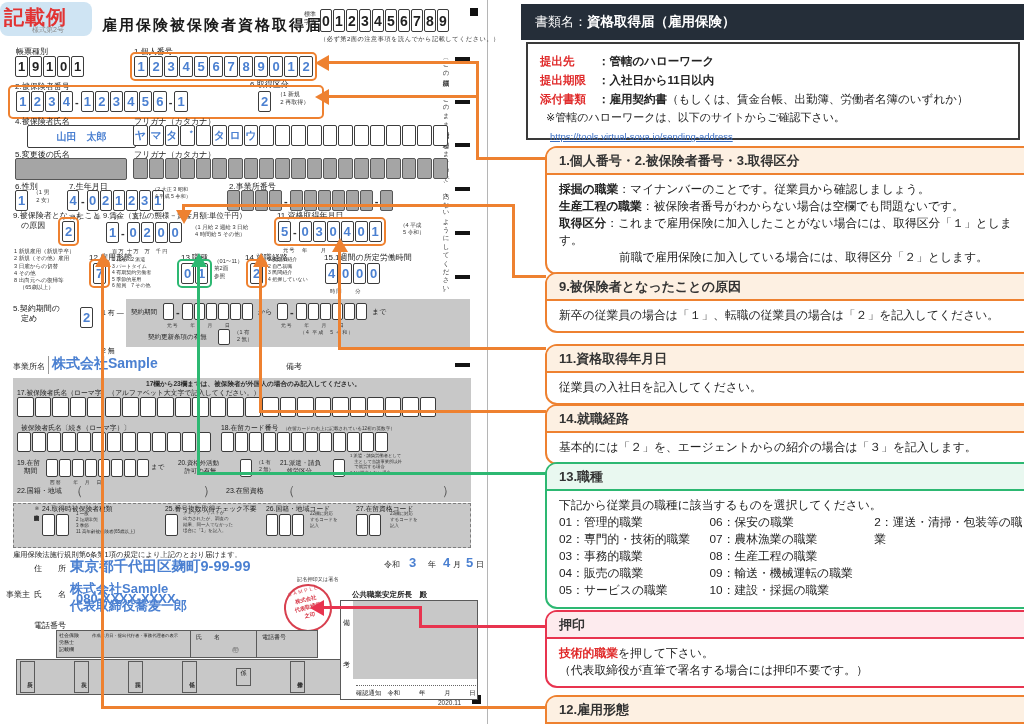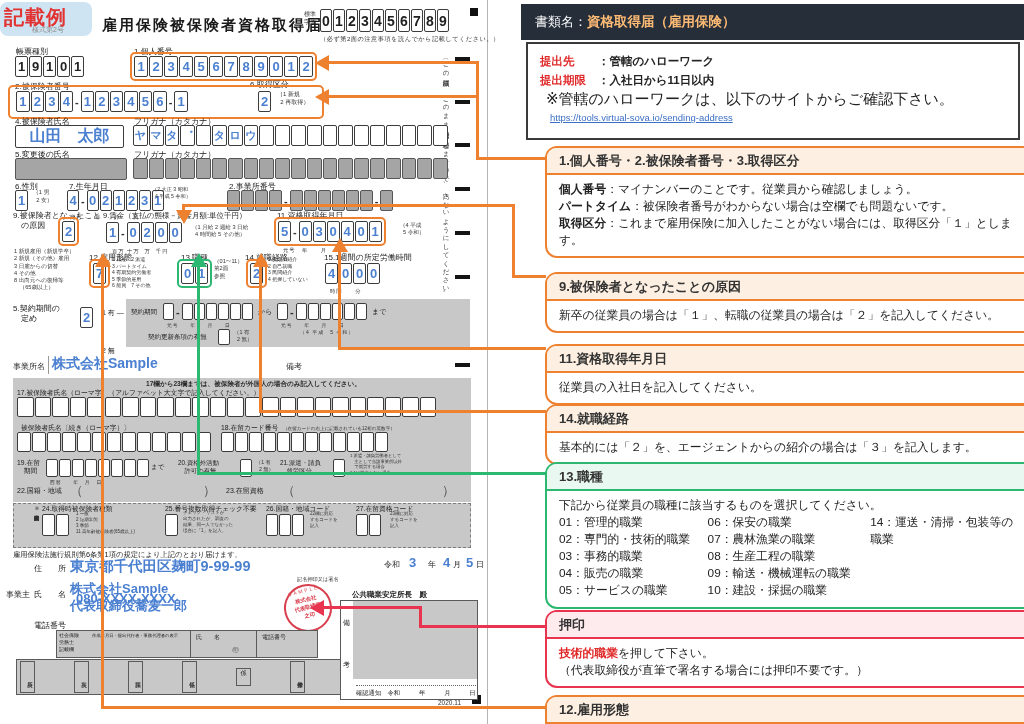--- a/index.html
+++ b/index.html
@@ -114,21 +114,21 @@
       <span class="dash">-</span>
       <span class="c">1</span>
     </div>
   <div class="cells" style="left:258px;top:91px">
       <span class="c">2</span>
     </div>
   <div class="opts" style="left:277px;top:91px">（1 新規
   2 再取得）</div>
 
   <div class="lbl" style="left:15px;top:117px">4.被保険者氏名</div>
-  <div class="namebox blue" style="left:15px;top:125px;width:109px;height:23px;font-size:16px">山田　太郎</div>
+  <div class="namebox blue" style="left:27px;top:125px;width:109px;height:23px;font-size:10px">山田　太郎</div>
   <div class="lbl" style="left:134px;top:117px">フリガナ（カタカナ）</div>
   <div class="cells" style="left:133px;top:125px;--w:14.8px;--fs:11px">
       <span class="c">ヤ</span>
       <span class="c">マ</span>
       <span class="c">タ</span>
       <span class="c">゛</span>
       <span class="c"></span>
       <span class="c">タ</span>
       <span class="c">ロ</span>
       <span class="c">ウ</span>
@@ -543,39 +543,43 @@
   <div class="vline" style="left:101px;top:265px;width:3px;height:444px;background:#ee8130"></div>
   <div class="hline" style="left:101px;top:706px;width:445px;height:3px;background:#ee8130"></div>
 
   <div class="ah" style="left:310px;top:600px;border-top:8px solid transparent;border-bottom:8px solid transparent;border-right:14px solid #e8344f"></div>
   <div class="hline" style="left:324px;top:606px;width:98px;height:3px;background:#e8344f"></div>
   <div class="vline" style="left:419px;top:606px;width:3px;height:22px;background:#e8344f"></div>
   <div class="hline" style="left:419px;top:625px;width:127px;height:3px;background:#e8344f"></div>
 
   <div class="abs" style="left:521px;top:4px;width:503px;height:36px;background:#252e39;display:flex;align-items:center;padding-left:14px;box-sizing:border-box">
     <span style="color:#fff;font-size:13px">書類名：</span>
-      <span style="color:#fdba74;font-size:13.5px;font-weight:bold">資格取得届（雇用保険）</span>
+      <span style="color:#ffffff;font-size:13.5px;font-weight:bold">資格取得届（雇用保険）</span>
   </div>
   <div class="abs" style="left:526px;top:42px;width:494px;height:98px;border:2px solid #3a3a3a;box-sizing:border-box;background:#fff;padding:8px 0 0 12px">
     <div style="font-size:11.5px;line-height:19px">
       <span style="color:#e02a2a;font-weight:bold;display:inline-block;width:58px">提出先</span><span style="font-weight:bold">：</span><span style="font-weight:bold">管轄のハローワーク</span>
     </div>
     <div style="font-size:11.5px;line-height:19px">
       <span style="color:#e02a2a;font-weight:bold;display:inline-block;width:58px">提出期限</span><span style="font-weight:bold">：</span><span style="font-weight:bold">入社日から11日以内</span>
     </div>
-    <div style="font-size:15px;line-height:17px;padding-left:6px">※管轄のハローワークは、以下のサイトからご確認下さい。</div>
+    <div style="font-size:11.5px;line-height:19px">
+      <span style="color:#e02a2a;font-weight:bold;display:inline-block;width:58px">添付書類</span><span style="font-weight:bold">：</span><span style="font-weight:bold">雇用契約書</span><span>（もしくは、賃金台帳、出勤簿、労働者名簿のいずれか）</span>
+    </div>
+    <div style="font-size:11px;line-height:17px;padding-left:6px">※管轄のハローワークは、以下のサイトからご確認下さい。</div>
     <a href="#" style="font-size:9.5px;color:#3b6fc4;text-decoration:underline;margin-left:10px">https://tools.virtual-sova.io/sending-address</a>
   </div>
 
   <div class="card" style="top:146px;--c:#ee8130;--hbg:#fdf0e2">
     <div class="chead">1.個人番号・2.被保険者番号・3.取得区分</div>
     <div class="cbody">
-      <div><span style="font-weight:bold">個人番号</span><span>：マイナンバーのことです。従業員から確認しましょう。</span></div>
-      <div><span style="font-weight:bold">パートタイム</span><span>：被保険者番号がわからない場合は空欄でも問題ないです。</span></div>
+      <div><span style="font-weight:bold">採掘の職業</span><span>：マイナンバーのことです。従業員から確認しましょう。</span></div>
+      <div><span style="font-weight:bold">生産工程の職業</span><span>：被保険者番号がわからない場合は空欄でも問題ないです。</span></div>
       <div><span style="font-weight:bold">取得区分</span><span>：これまで雇用保険に加入したことがない場合には、取得区分「１」とします。</span></div>
+      <div style="padding-left:60px">前職で雇用保険に加入している場合には、取得区分「２」とします。</div>
     </div>
   </div>
 
   <div class="card" style="top:272px;--c:#ee8130;--hbg:#fdf0e2">
     <div class="chead">9.被保険者となったことの原因</div>
     <div class="cbody">新卒の従業員の場合は「１」、転職の従業員の場合は「２」を記入してください。</div>
   </div>
 
   <div class="card" style="top:344px;--c:#ee8130;--hbg:#fdf0e2">
     <div class="chead">11.資格取得年月日</div>
@@ -595,21 +599,21 @@
         <div class="prel" style="width:160px">01：管理的職業
 02：専門的・技術的職業
 03：事務的職業
 04：販売の職業
 05：サービスの職業</div>
         <div class="prel" style="width:175px">06：保安の職業
 07：農林漁業の職業
 08：生産工程の職業
 09：輸送・機械運転の職業
 10：建設・採掘の職業</div>
-        <div class="prel">14：運送・清掃・包装等の職業</div>
+        <div class="prel">2：運送・清掃・包装等の職業</div>
       </div>
     </div>
   </div>
 
   <div class="card" style="top:610px;--c:#e8344f;--hbg:#fdebee">
     <div class="chead">押印</div>
     <div class="cbody">
       <div><span style="color:#e02a2a;font-weight:bold">技術的職業</span><span>を押して下さい。</span></div>
       <div>（代表取締役が直筆で署名する場合には押印不要です。）</div>
     </div>

